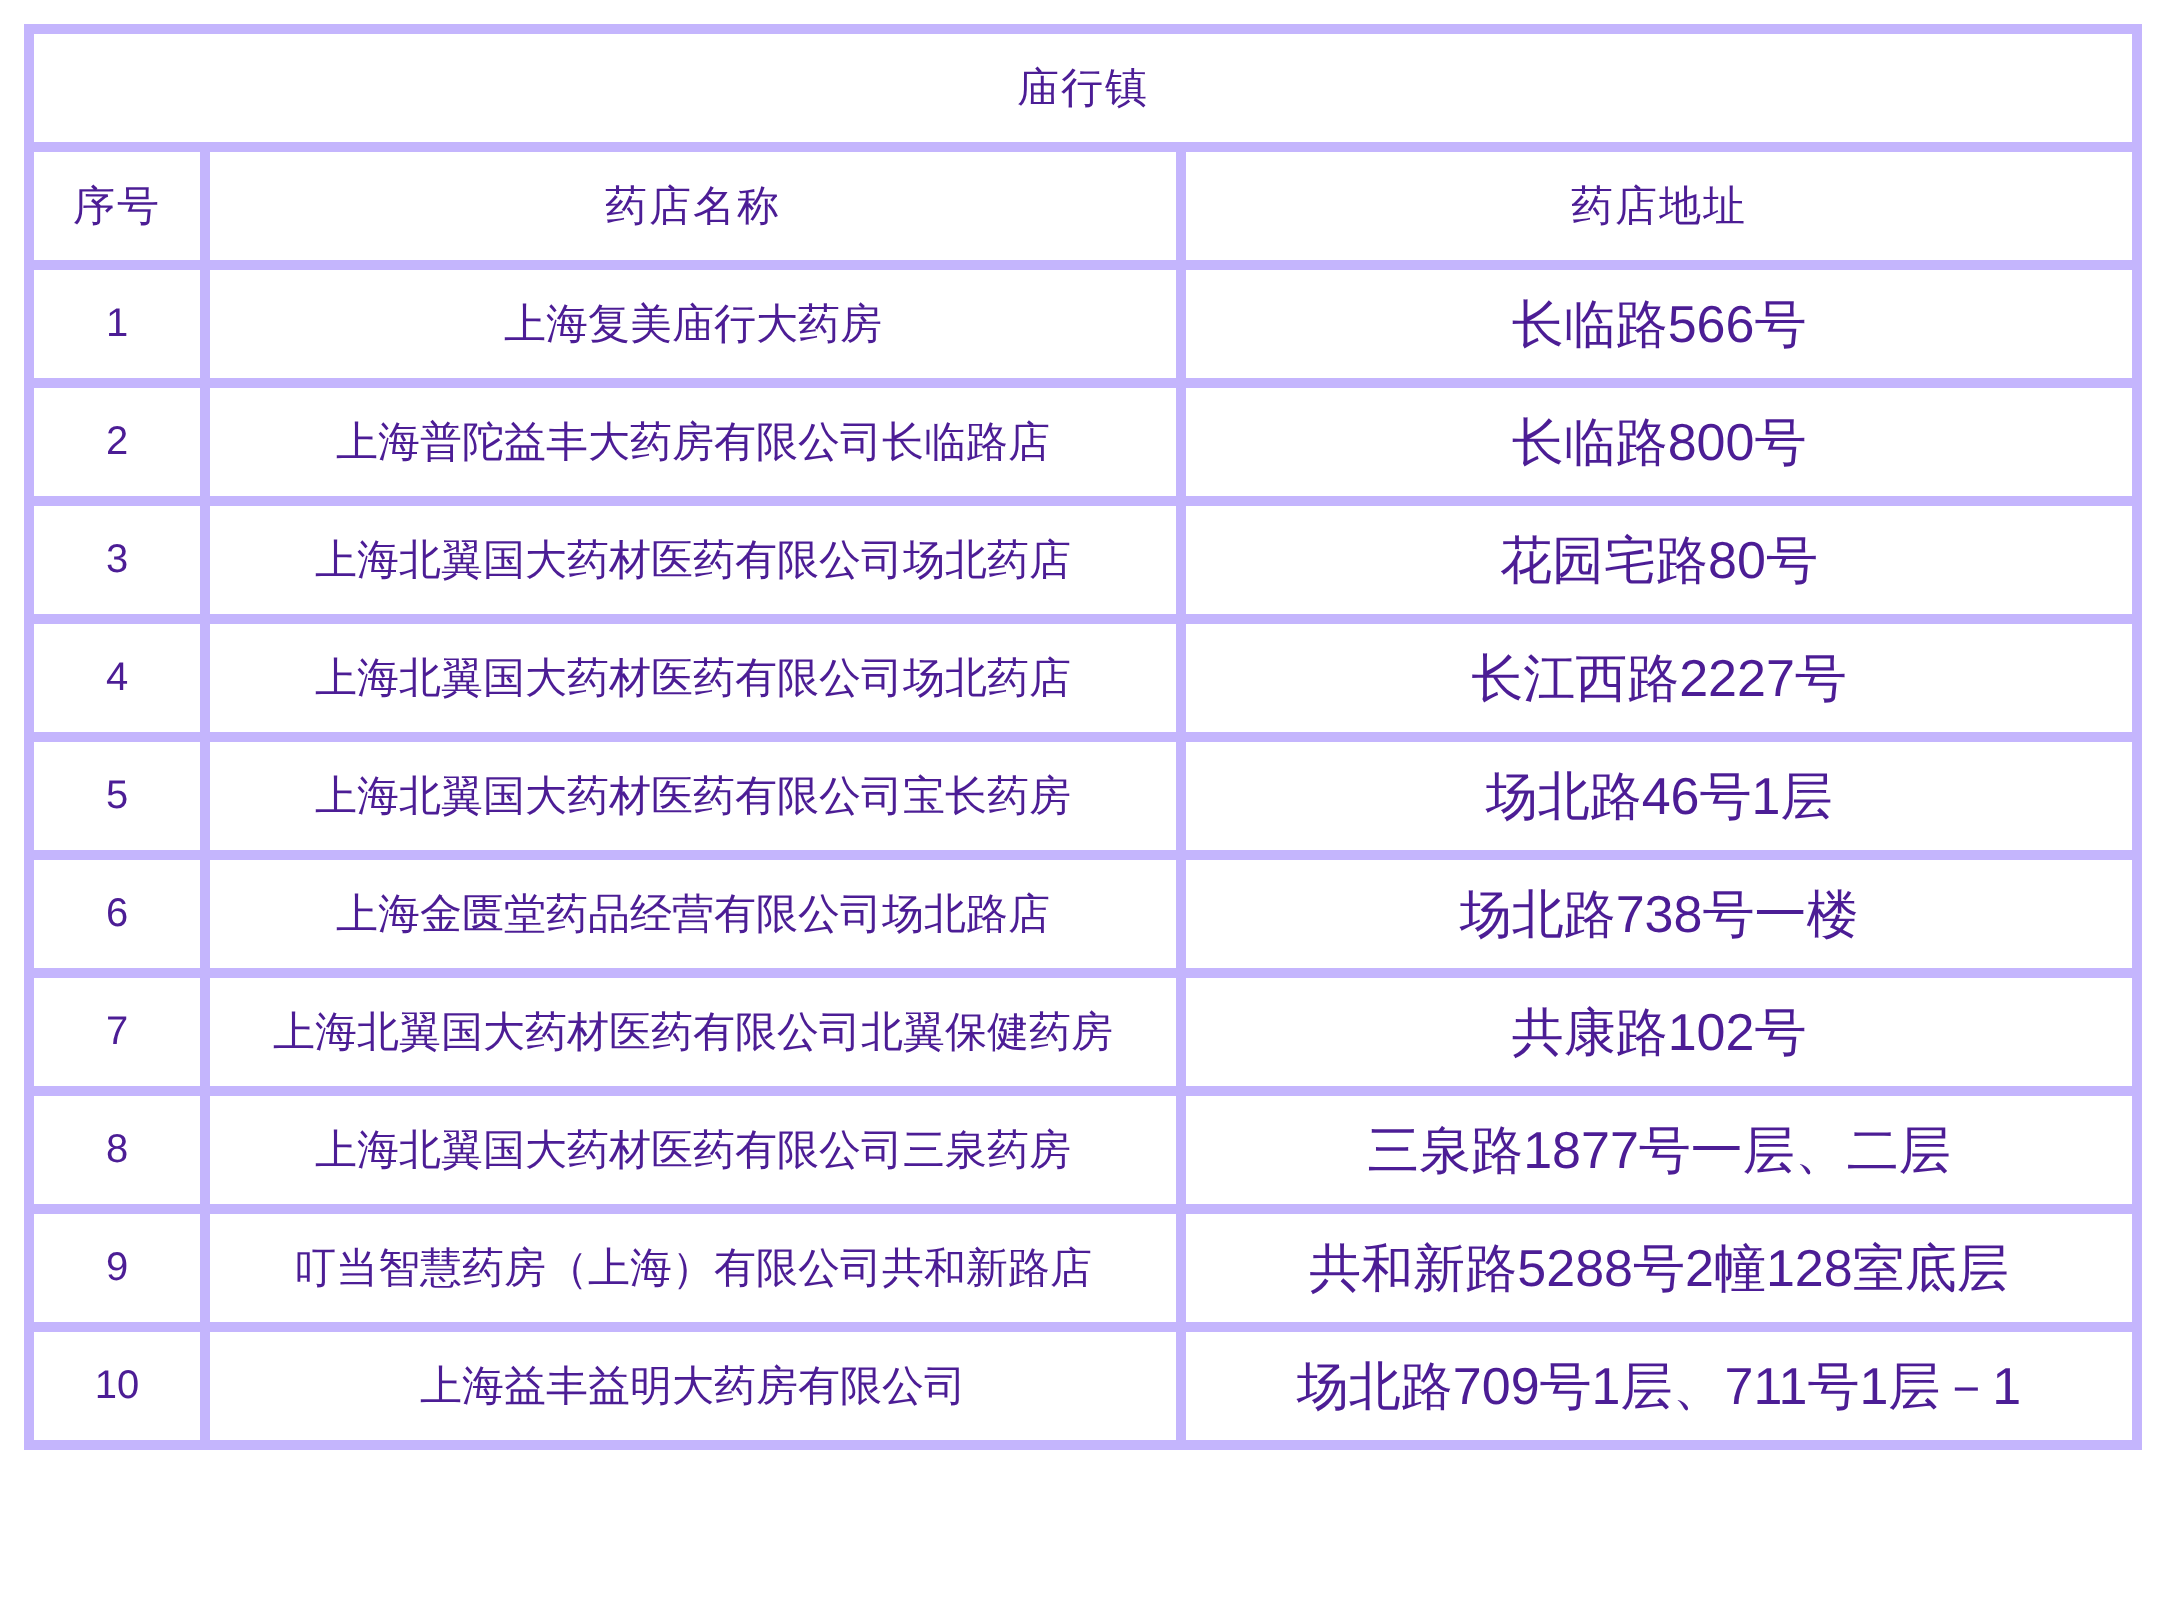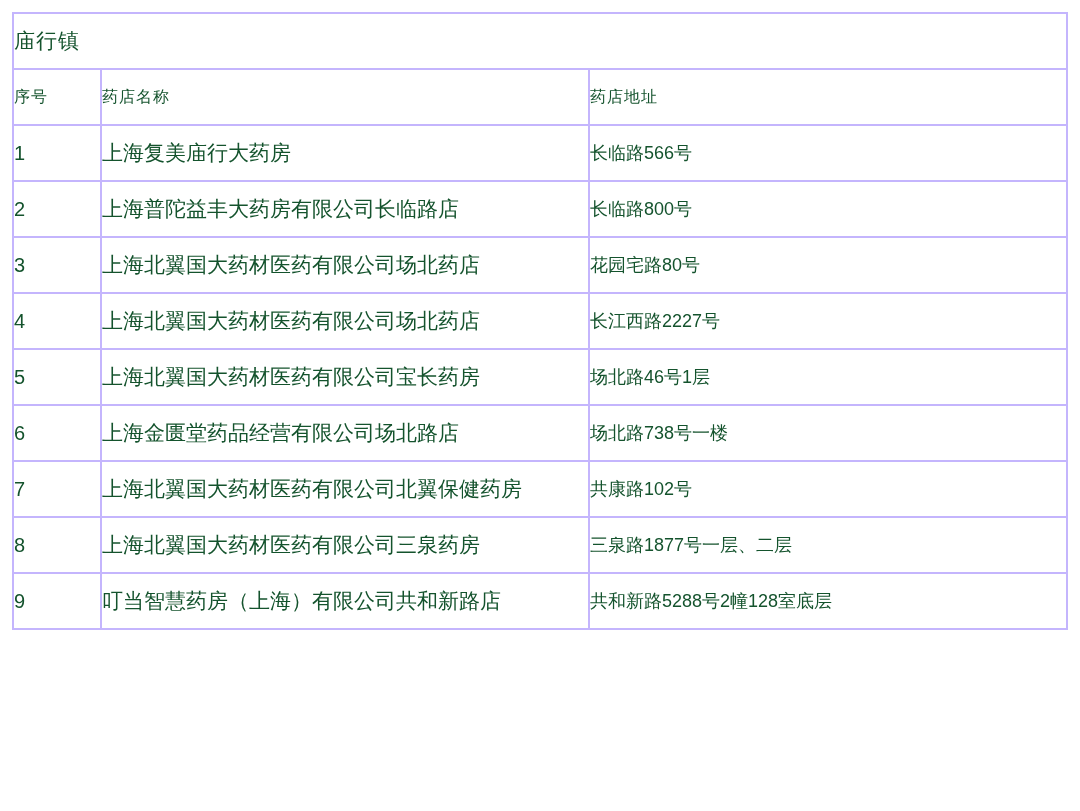--- a/index.html
+++ b/index.html
@@ -22,49 +22,49 @@
     background: #ffffff;
   }
   table.pharmacy-table {
     width: 1056px;
     border-collapse: collapse;
     table-layout: fixed;
     background: #ffffff;
   }
   table.pharmacy-table td,
   table.pharmacy-table th {
-    border: 2px solid #c4b5fd;
-    text-align: left;
+    border: 5px solid #c4b5fd;
+    text-align: center;
     vertical-align: middle;
     padding: 0;
     font-weight: normal;
-    color: #14532d;
+    color: #4c1d95;
   }
   .title-cell {
     height: 54px;
     font-size: 21px;
     letter-spacing: 1px;
   }
   .header-cell {
     height: 54px;
-    font-size: 16px;
+    font-size: 21px;
     letter-spacing: 1px;
   }
   .body-cell {
     height: 54px;
     font-size: 21px;
     white-space: nowrap;
     overflow: hidden;
   }
   .col-index { width: 88px; }
   .col-name  { width: 488px; }
   .col-addr  { width: 478px; }
   .cell-index { font-size: 20px; }
   .cell-name  { font-size: 21px; }
-  .cell-addr  { font-size: 18px; }
+  .cell-addr  { font-size: 26px; }
 </style>
 </head>
 <body>
 
 <div class="page">
   <table class="pharmacy-table">
     <colgroup>
       <col class="col-index">
       <col class="col-name">
       <col class="col-addr">
@@ -117,15 +117,20 @@
       <tr>
         <td class="body-cell cell-index">8</td>
         <td class="body-cell cell-name">上海北翼国大药材医药有限公司三泉药房</td>
         <td class="body-cell cell-addr">三泉路1877号一层、二层</td>
       </tr>
       <tr>
         <td class="body-cell cell-index">9</td>
         <td class="body-cell cell-name">叮当智慧药房（上海）有限公司共和新路店</td>
         <td class="body-cell cell-addr">共和新路5288号2幢128室底层</td>
       </tr>
+      <tr>
+        <td class="body-cell cell-index">10</td>
+        <td class="body-cell cell-name">上海益丰益明大药房有限公司</td>
+        <td class="body-cell cell-addr">场北路709号1层、711号1层－1</td>
+      </tr>
     </tbody>
   </table>
 </div>
 
 </body></html>

